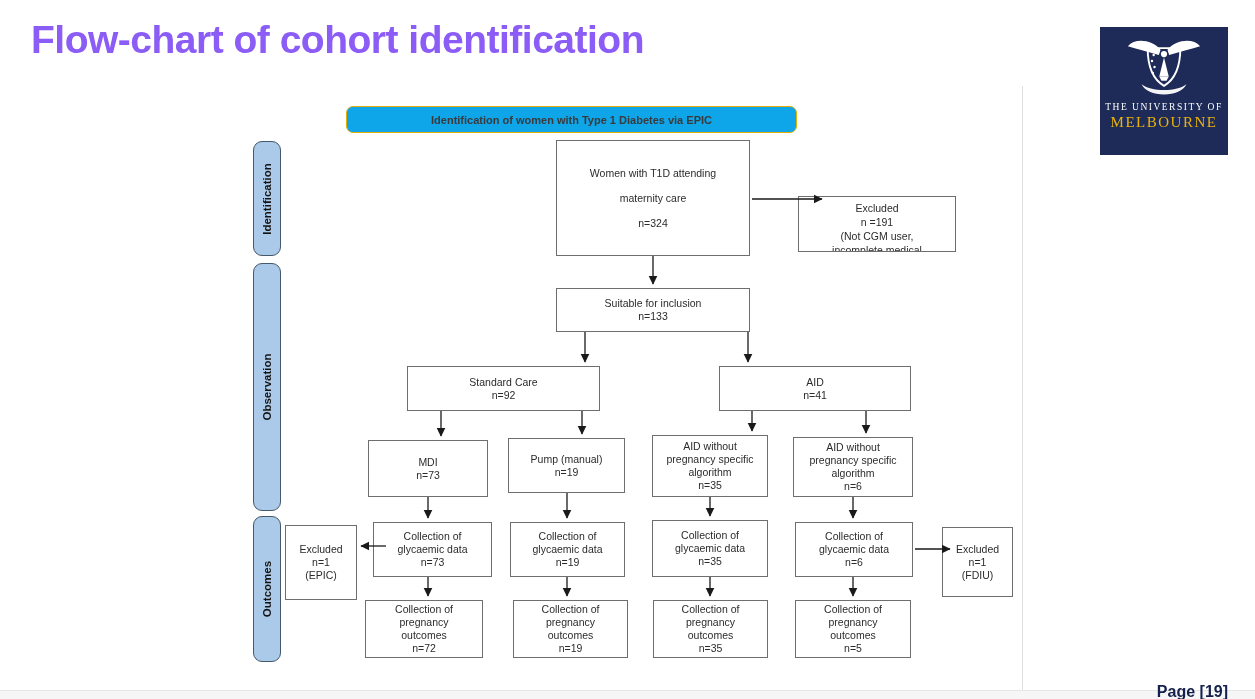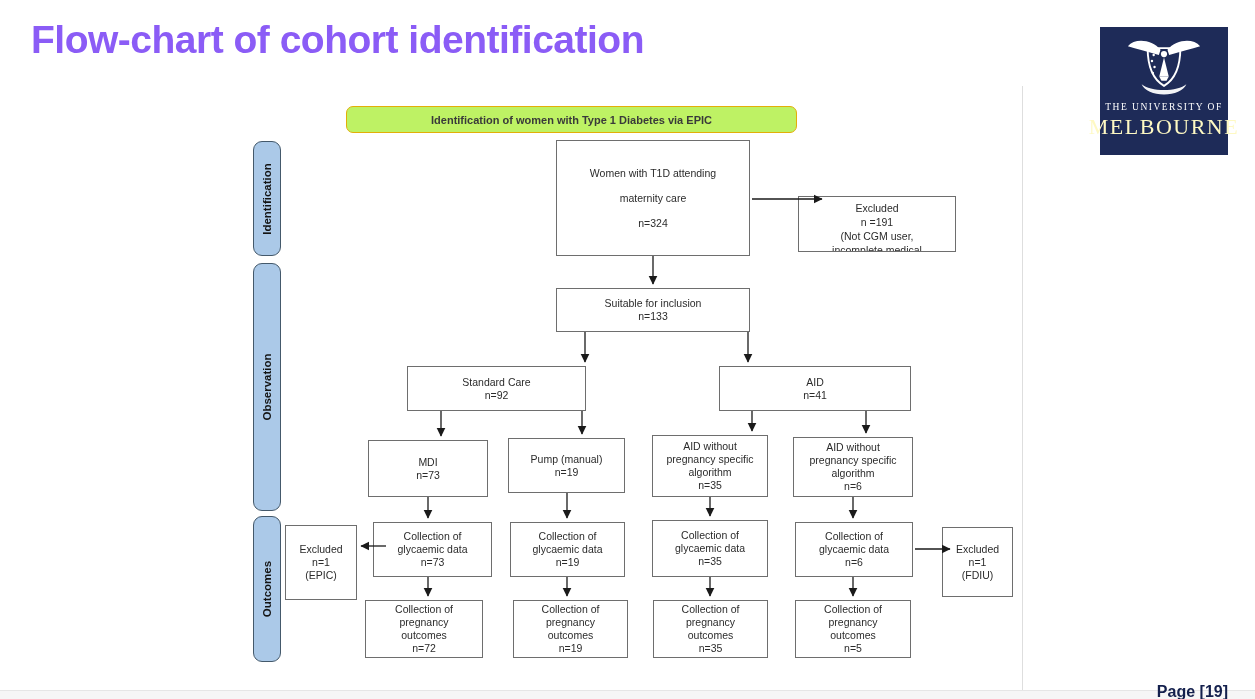--- a/index.html
+++ b/index.html
@@ -7,21 +7,21 @@
     width:1255px;height:699px;position:relative;overflow:hidden;
     background:#ffffff;
     font-family:"Liberation Sans", sans-serif;
   }
   .slide-title{
     position:absolute;left:31px;top:18px;margin:0;
     font-size:39px;font-weight:700;color:#8b5cf6;letter-spacing:-0.5px;
   }
   .banner{
     position:absolute;left:346px;top:106px;width:449px;height:25px;
-    background:#bef264;border:1px solid #E3AE08;border-radius:7px;
+    background:#0ea5e9;border:1px solid #E3AE08;border-radius:7px;
     display:flex;align-items:center;justify-content:center;
     font-size:11px;font-weight:700;color:#3A3A3A;
   }
   .stage-bar{
     position:absolute;left:253px;width:28px;
     background:#ABC9E8;border:1.5px solid #44596B;border-radius:9px;
     display:flex;align-items:center;justify-content:center;box-sizing:border-box;
   }
   .stage-bar span{
     transform:rotate(-90deg);white-space:nowrap;
@@ -38,22 +38,22 @@
   .logo{
     position:absolute;left:1100px;top:27px;width:128px;height:128px;
     background:#1E2B58;display:flex;flex-direction:column;align-items:center;
   }
   .logo svg{margin-top:7px;}
   .logo .uni-line1{
     font-family:"Liberation Serif", serif;color:#ffffff;
     font-size:9.5px;letter-spacing:1.5px;margin-top:2px;white-space:nowrap;
   }
   .logo .uni-line2{
-    font-family:"Liberation Serif", serif;color:#fef9c3;
-    font-size:22px;letter-spacing:1.5px;margin-top:2px;white-space:nowrap;
+    font-family:"Liberation Serif", serif;color:#eab308;
+    font-size:15px;letter-spacing:1.5px;margin-top:2px;white-space:nowrap;
   }
   .page-label{
     position:absolute;right:27px;top:683px;
     font-size:16px;font-weight:700;color:#14204D;
   }
   .v-divider{
     position:absolute;left:1022px;top:86px;width:1px;height:604px;background:#DEDEDE;
   }
   .bottom-strip{
     position:absolute;left:0;top:690px;width:1255px;height:9px;
@@ -88,21 +88,21 @@
     <div class="flow-box clipped" style="left: 798px; top: 196px; width: 158px; height: 56px;">
       <div>Excluded</div>
       <div>n =191</div>
       <div>(Not CGM user,</div>
       <div>incomplete medical</div>
     </div>
     <div class="flow-box" style="left: 556px; top: 288px; width: 194px; height: 44px;">
       <div>Suitable for inclusion</div>
       <div>n=133</div>
     </div>
-    <div class="flow-box" style="left: 407px; top: 366px; width: 179px; height: 45px;">
+    <div class="flow-box" style="left: 407px; top: 366px; width: 193px; height: 45px;">
       <div>Standard Care</div>
       <div>n=92</div>
     </div>
     <div class="flow-box" style="left: 719px; top: 366px; width: 192px; height: 45px;">
       <div>AID</div>
       <div>n=41</div>
     </div>
     <div class="flow-box" style="left: 368px; top: 440px; width: 120px; height: 57px;">
       <div>MDI</div>
       <div>n=73</div>

